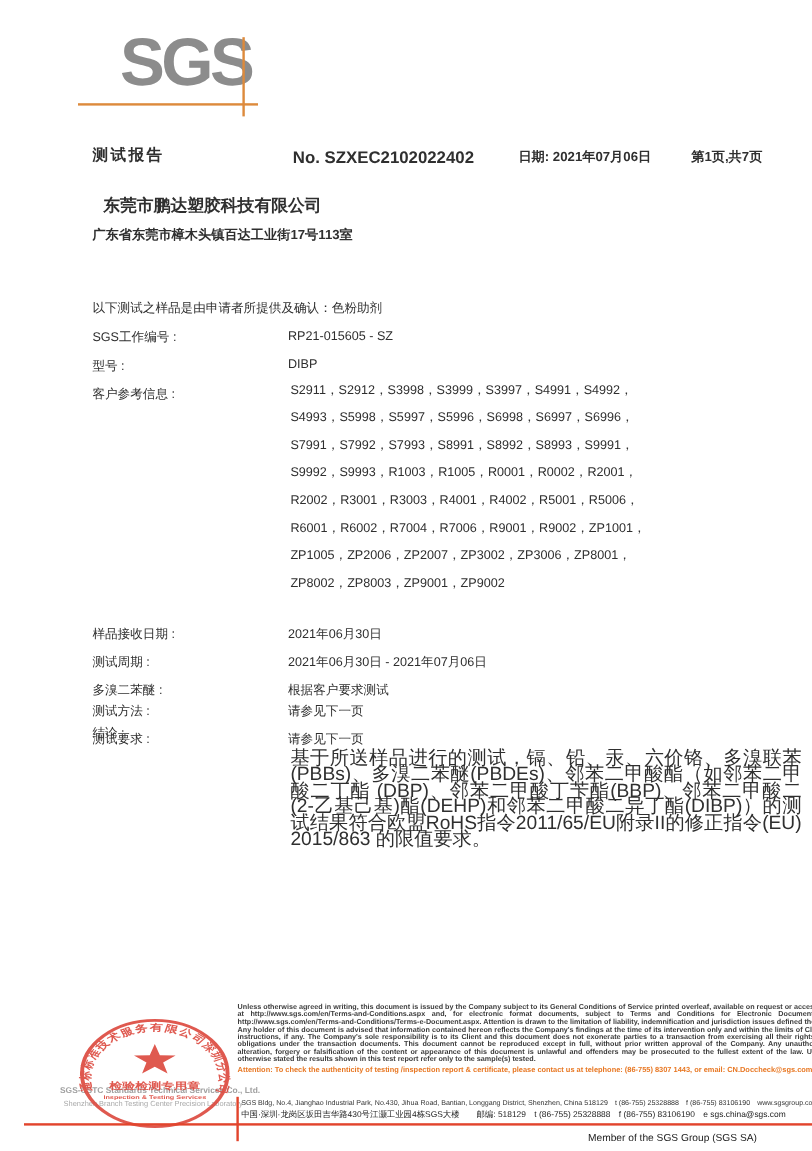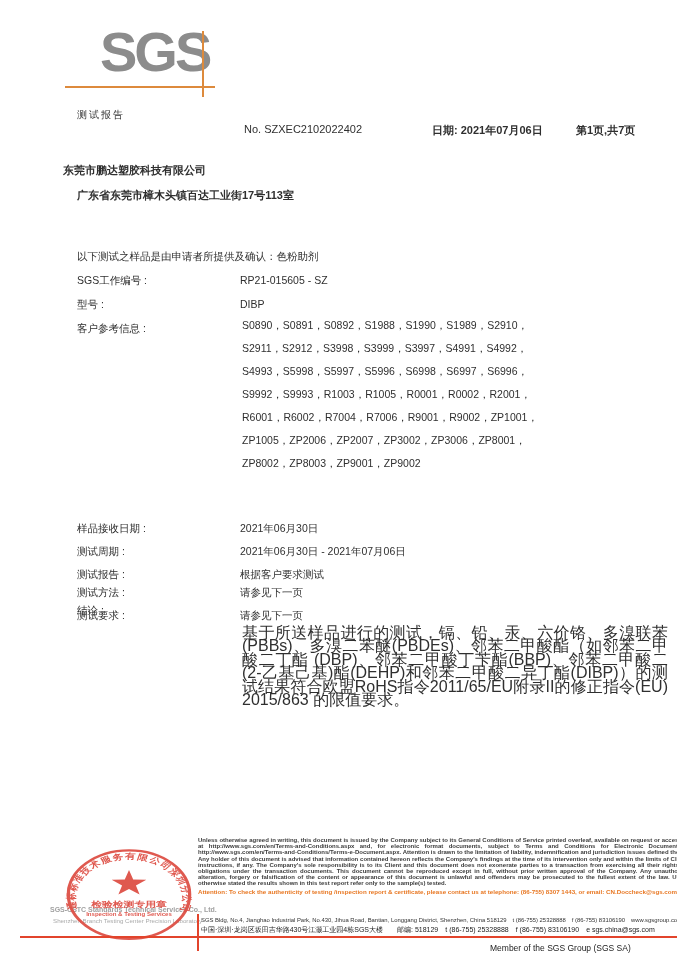--- a/index.html
+++ b/index.html
@@ -18,26 +18,26 @@
   
   .logo-text {
     left: 80px; top: 24px;
     font-size: 56px; font-weight: bold; line-height: 1;
     color: #8c8c8c; letter-spacing: -3px;
   }
   .logo-hline { left: 45px; top: 86px; width: 150px; height: 2px; background: #dd8a3c; }
   .logo-vline { left: 182px; top: 31px; width: 2px; height: 66px; background: #dd8a3c; }
 
   
-  .h-title { left: 57px; top: 108px; font-size: 10px; font-weight: normal; letter-spacing: 2px; }
-  .h-no    { left: 224px; top: 123px; font-size: 11px; font-weight: normal; }
+  .h-title { left: 57px; top: 120px; font-size: 13px; font-weight: bold; letter-spacing: 2px; }
+  .h-no    { left: 224px; top: 123px; font-size: 14px; font-weight: bold; }
   .h-date  { left: 412px; top: 123px; font-size: 11px; font-weight: bold; }
   .h-page  { left: 556px; top: 123px; font-size: 11px; font-weight: bold; }
 
-  .applicant-name    { left: 43px; top: 163px; font-size: 11px; font-weight: bold; }
+  .applicant-name    { left: 66px; top: 163px; font-size: 14px; font-weight: bold; }
   .applicant-address { left: 57px; top: 188px; font-size: 11px; font-weight: bold; }
 
   .intro { left: 57px; top: 250px; font-size: 10.5px; }
 
   .flabel { left: 57px;  font-size: 10.5px; }
   .fvalue { left: 220px; font-size: 10.5px; }
   .r-job   { top: 274px; }
   .r-model { top: 298px; }
   .r-ref   { top: 322px; }
   .r-recv  { top: 522px; }
@@ -104,36 +104,37 @@
   <div class="abs intro">以下测试之样品是由申请者所提供及确认：色粉助剂</div>
 
   <div class="abs flabel r-job">SGS工作编号 :</div>
   <div class="abs fvalue r-job">RP21-015605 - SZ</div>
 
   <div class="abs flabel r-model">型号 :</div>
   <div class="abs fvalue r-model">DIBP</div>
 
   <div class="abs flabel r-ref">客户参考信息 :</div>
   <div class="abs ref-lines">
-    <span>S0890，S0891，S0892，S1988，S1990，S1989，S2910，</span>
     <span>S2911，S2912，S3998，S3999，S3997，S4991，S4992，</span>
     <span>S4993，S5998，S5997，S5996，S6998，S6997，S6996，</span>
+    <span>S7991，S7992，S7993，S8991，S8992，S8993，S9991，</span>
     <span>S9992，S9993，R1003，R1005，R0001，R0002，R2001，</span>
+    <span>R2002，R3001，R3003，R4001，R4002，R5001，R5006，</span>
     <span>R6001，R6002，R7004，R7006，R9001，R9002，ZP1001，</span>
     <span>ZP1005，ZP2006，ZP2007，ZP3002，ZP3006，ZP8001，</span>
     <span>ZP8002，ZP8003，ZP9001，ZP9002</span>
   </div>
 
   <div class="abs flabel r-recv">样品接收日期 :</div>
   <div class="abs fvalue r-recv">2021年06月30日</div>
 
   <div class="abs flabel r-per">测试周期 :</div>
   <div class="abs fvalue r-per">2021年06月30日 - 2021年07月06日</div>
 
-  <div class="abs flabel r-req">测试报告 :</div>
+  <div class="abs flabel r-req">多溴二苯醚 :</div>
   <div class="abs fvalue r-req">根据客户要求测试</div>
 
   <div class="abs flabel r-met">测试方法 :</div>
   <div class="abs fvalue r-met">请参见下一页</div>
 
   <div class="abs flabel r-res">测试要求 :</div>
   <div class="abs fvalue r-res">请参见下一页</div>
 
   <div class="abs flabel r-con">结论 :</div>
   <div class="abs conclusion-text">基于所送样品进行的测试，镉、铅、汞、六价铬、多溴联苯(PBBs)、多溴二苯醚(PBDEs)、邻苯二甲酸酯（如邻苯二甲酸二丁酯 (DBP)、邻苯二甲酸丁苄酯(BBP)、邻苯二甲酸二(2-乙基己基)酯(DEHP)和邻苯二甲酸二异丁酯(DIBP)）的测试结果符合欧盟RoHS指令2011/65/EU附录II的修正指令(EU) 2015/863 的限值要求。</div>

